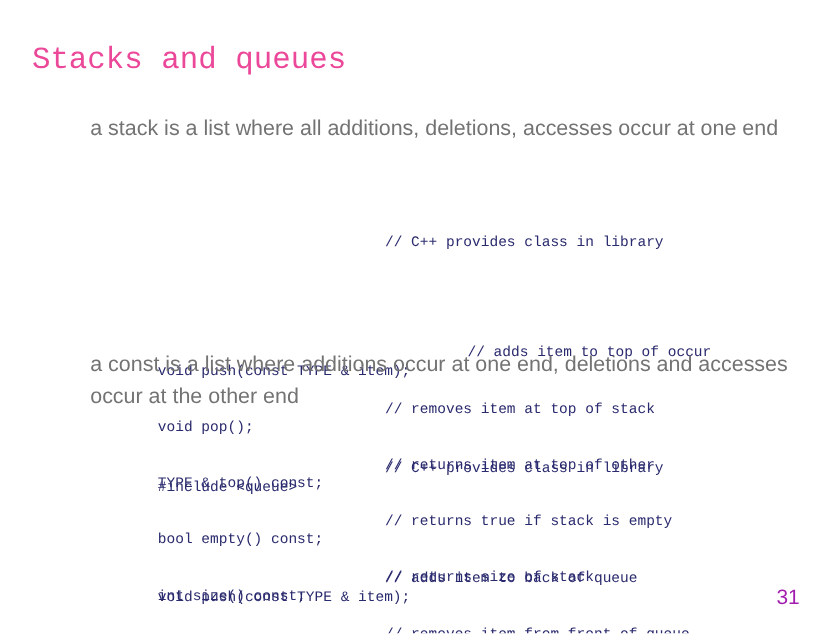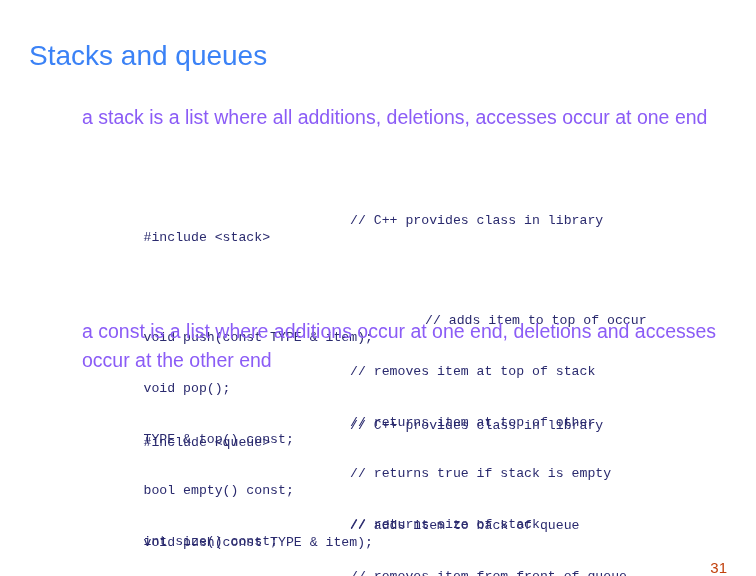--- a/index.html
+++ b/index.html
@@ -14,36 +14,36 @@
     position: relative;
     width: 756px;
     height: 576px;
     background: #ffffff;
     overflow: hidden;
   }
   #slide-title {
     position: absolute;
     left: 29px;
     top: 40px;
-    font-family: Liberation Sans, sans-serif;
+    font-family: Liberation Mono, monospace;
     font-size: 28px;
     font-weight: normal;
-    color: #3b82f6;
+    color: #ec4899;
     letter-spacing: 0px;
     white-space: nowrap;
     margin: 0;
   }
   .body-para {
     position: absolute;
     left: 62px;
     width: 655px;
     font-family: "Liberation Sans", sans-serif;
     font-size: 19.5px;
     line-height: 29px;
-    color: #8b5cf6;
+    color: #737373;
     text-indent: 0px;
     padding-left: 20px;
     margin: 0;
   }
   #para-stack { top: 103px; }
   #para-queue { top: 317px; }
 
   .code-block {
     position: absolute;
     left: 96px;
@@ -71,38 +71,38 @@
     position: absolute;
     top: 0;
     white-space: pre;
   }
   .cmt-col-a { left: 254px; }
   .cmt-col-b { left: 329px; }
 
   #page-number {
     position: absolute;
     right: 29px;
-    top: 559px;
+    top: 533px;
     font-family: "Liberation Sans", sans-serif;
-    font-size: 15px;
-    color: #c2410c;
+    font-size: 19px;
+    color: #a21caf;
   }
 </style>
 </head>
 <body>
 
 <div id="slide">
 
   <h1 id="slide-title">Stacks and queues</h1>
 
   <p class="body-para" id="para-stack">a stack is a list where all additions, deletions, accesses occur at one end</p>
 
   <div class="code-block" id="code-stack">
     <span class="code-line">
-      <span class="code-decl">#include &lt;stack&gt;</span><span class="code-comment cmt-col-a">// C++ provides class in library</span>
+      <span class="code-comment cmt-col-a">// C++ provides class in library</span>
     </span>
     <span class="code-line blank"> </span>
     <span class="code-line">
       <span class="code-decl">void push(const TYPE &amp; item);</span><span class="code-comment cmt-col-b">// adds item to top of occur</span>
     </span>
     <span class="code-line">
       <span class="code-decl">void pop();</span><span class="code-comment cmt-col-a">// removes item at top of stack</span>
     </span>
     <span class="code-line">
       <span class="code-decl">TYPE &amp; top() const;</span><span class="code-comment cmt-col-a">// returns item at top of other</span>

